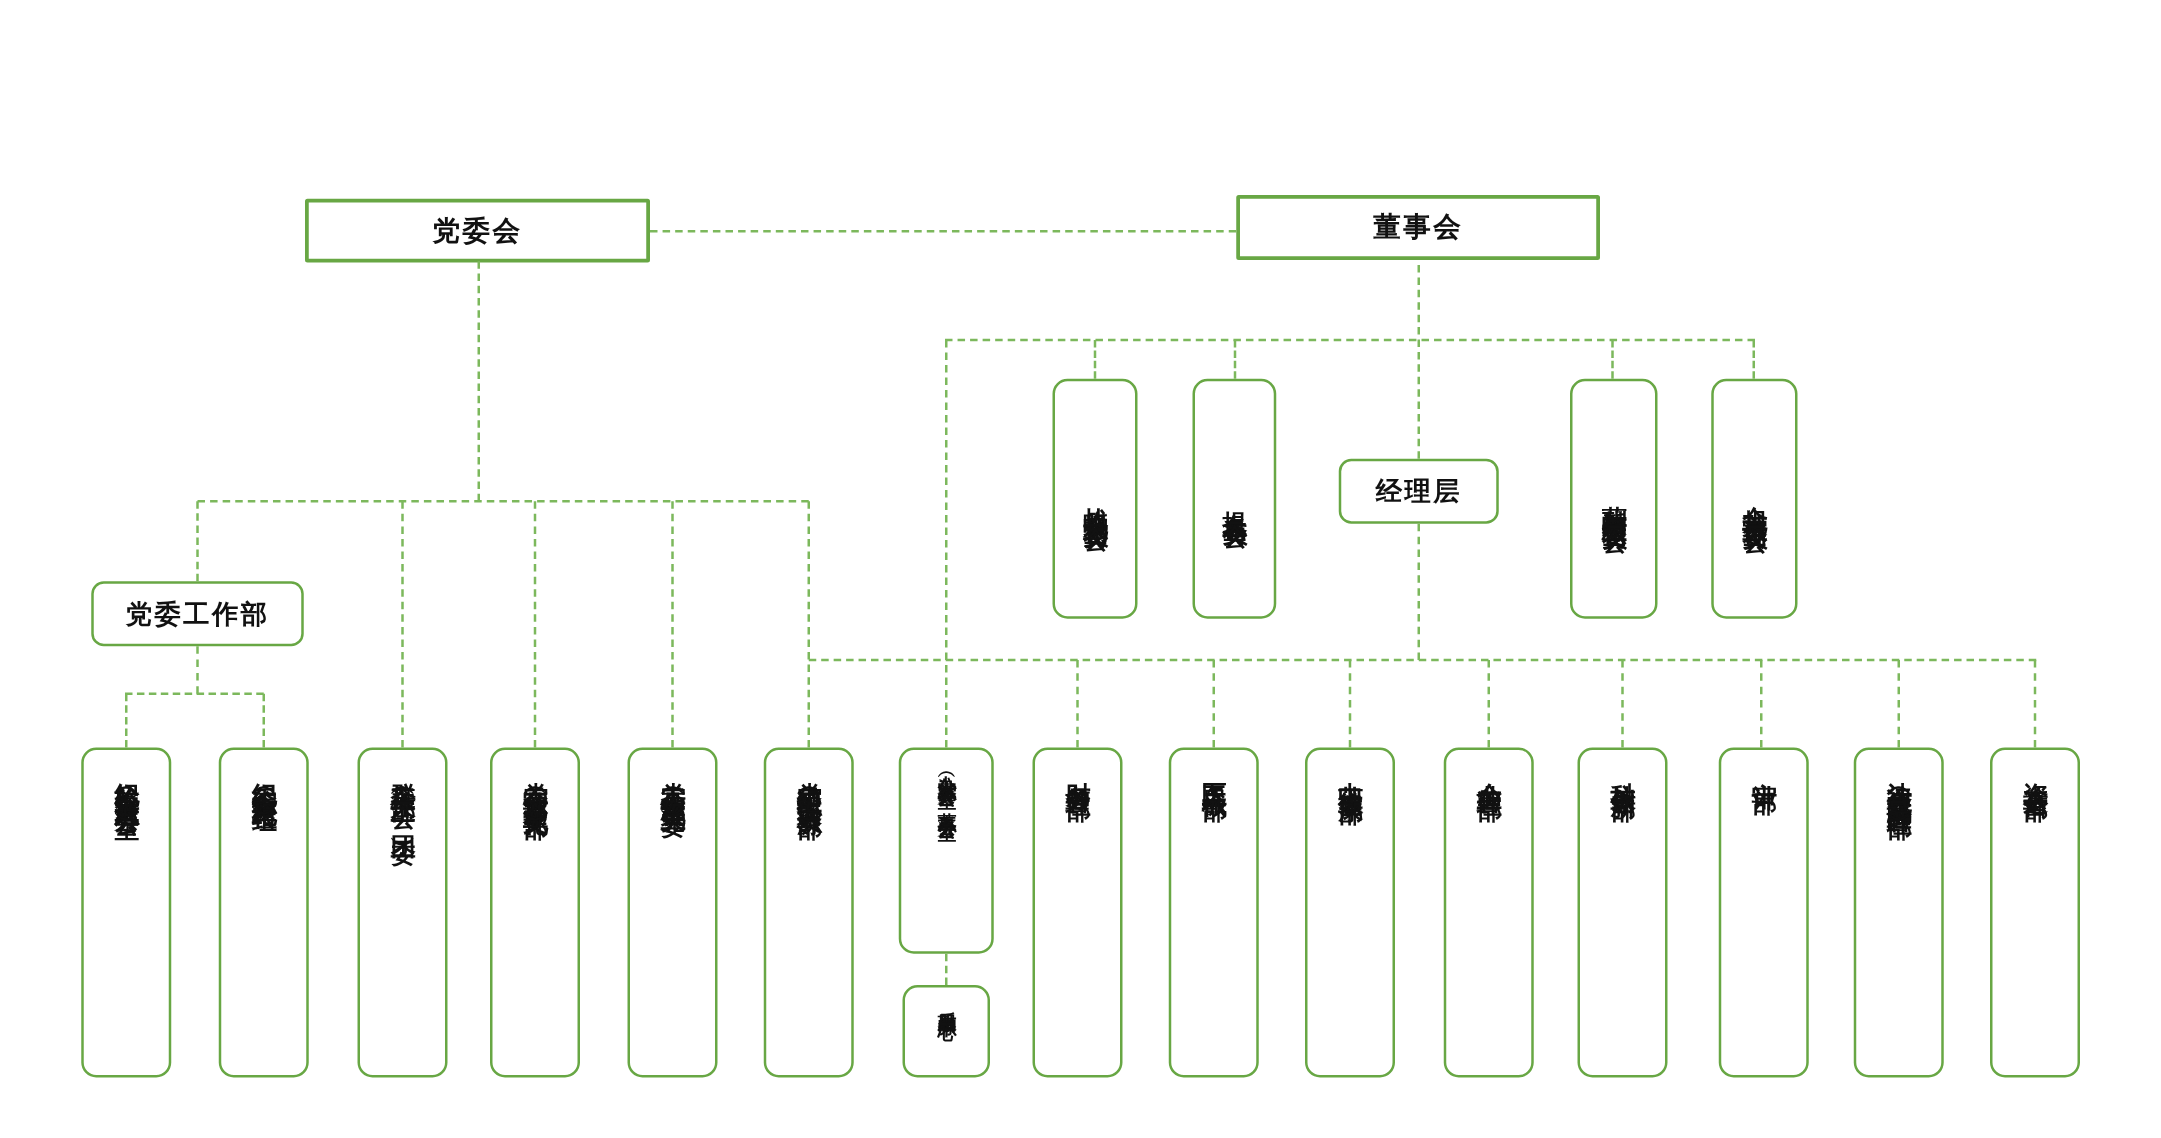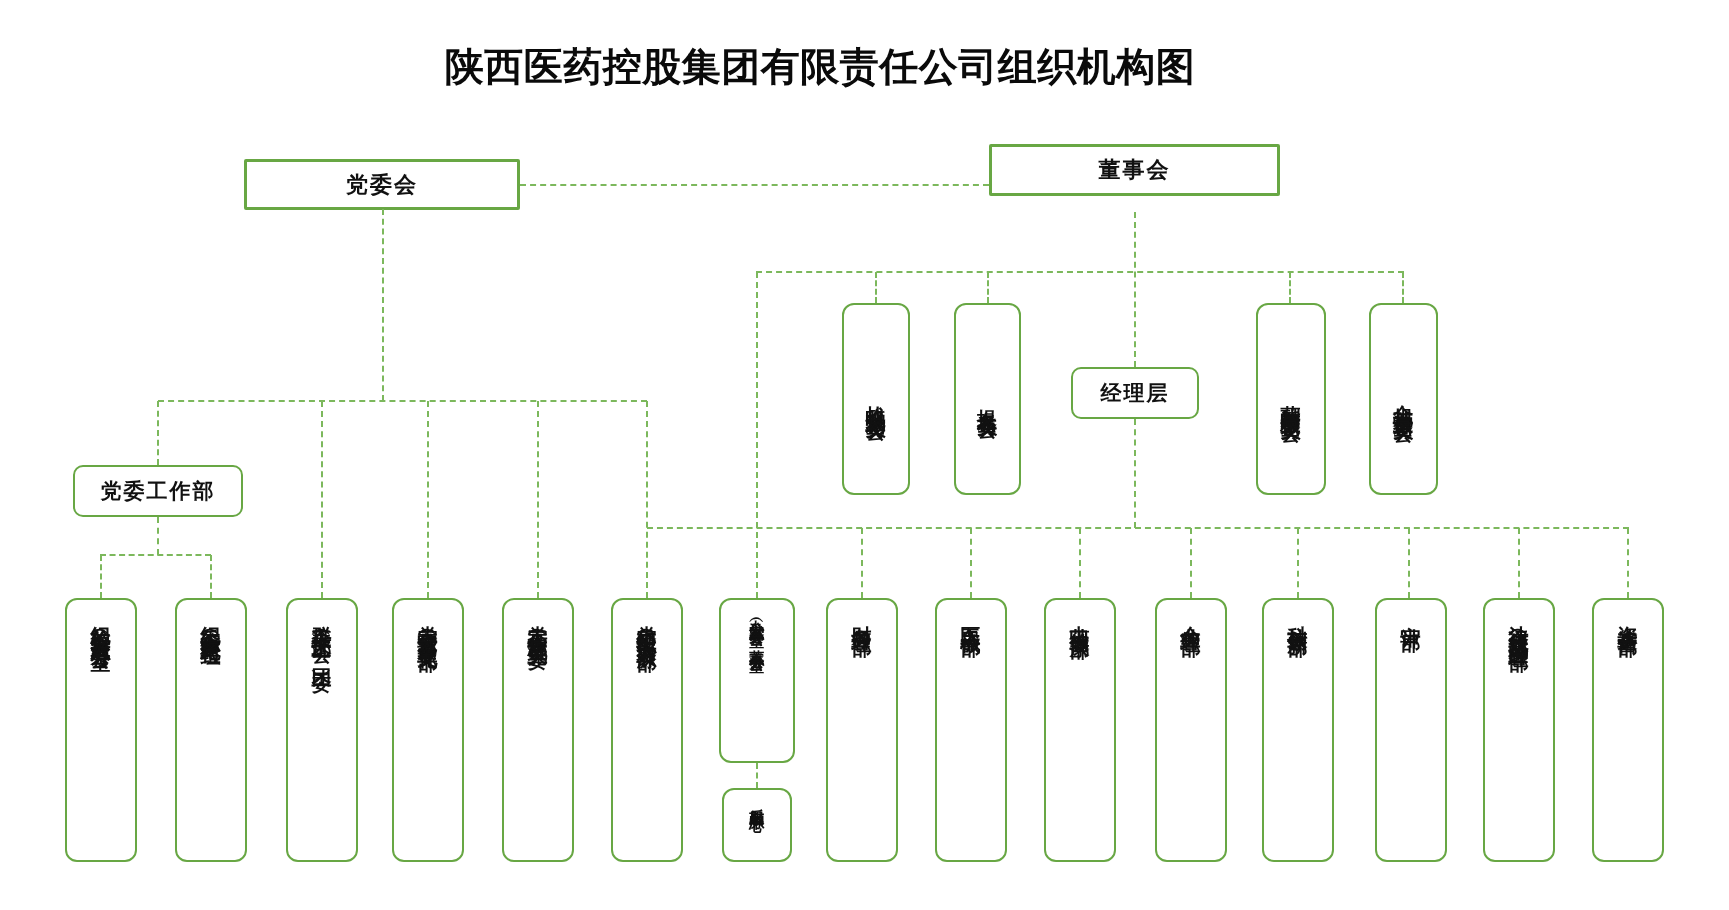--- a/index.html
+++ b/index.html
@@ -35,26 +35,25 @@
   }
   .vtext.sm{font-size:15px;letter-spacing:1.5px;line-height:1.3;}
   .hline{position:absolute;height:0;border-top:2px dashed var(--line);}
   .vline{position:absolute;width:0;border-left:2px dashed var(--line);}
 </style>
 </head>
 <body>
 
 <div id="stage">
 
-  <div class="title">陕西医药控股集团有限责任公司组织机构图</div>
 
   <div class="node big" style="left:244px;top:159px;width:276px;height:51px;">
     <span>党委会</span>
   </div>
-  <div class="node big" style="left:989px;top:144px;width:291px;height:52px;">
+  <div class="node big" style="left:989px;top:156px;width:291px;height:52px;">
     <span>董事会</span>
   </div>
 
   <div class="node mid" style="left:73px;top:465px;width:170px;height:52px;">
     <span>党委工作部</span>
   </div>
   <div class="node mid" style="left:1071px;top:367px;width:128px;height:52px;">
     <span>经理层</span>
   </div>
 

